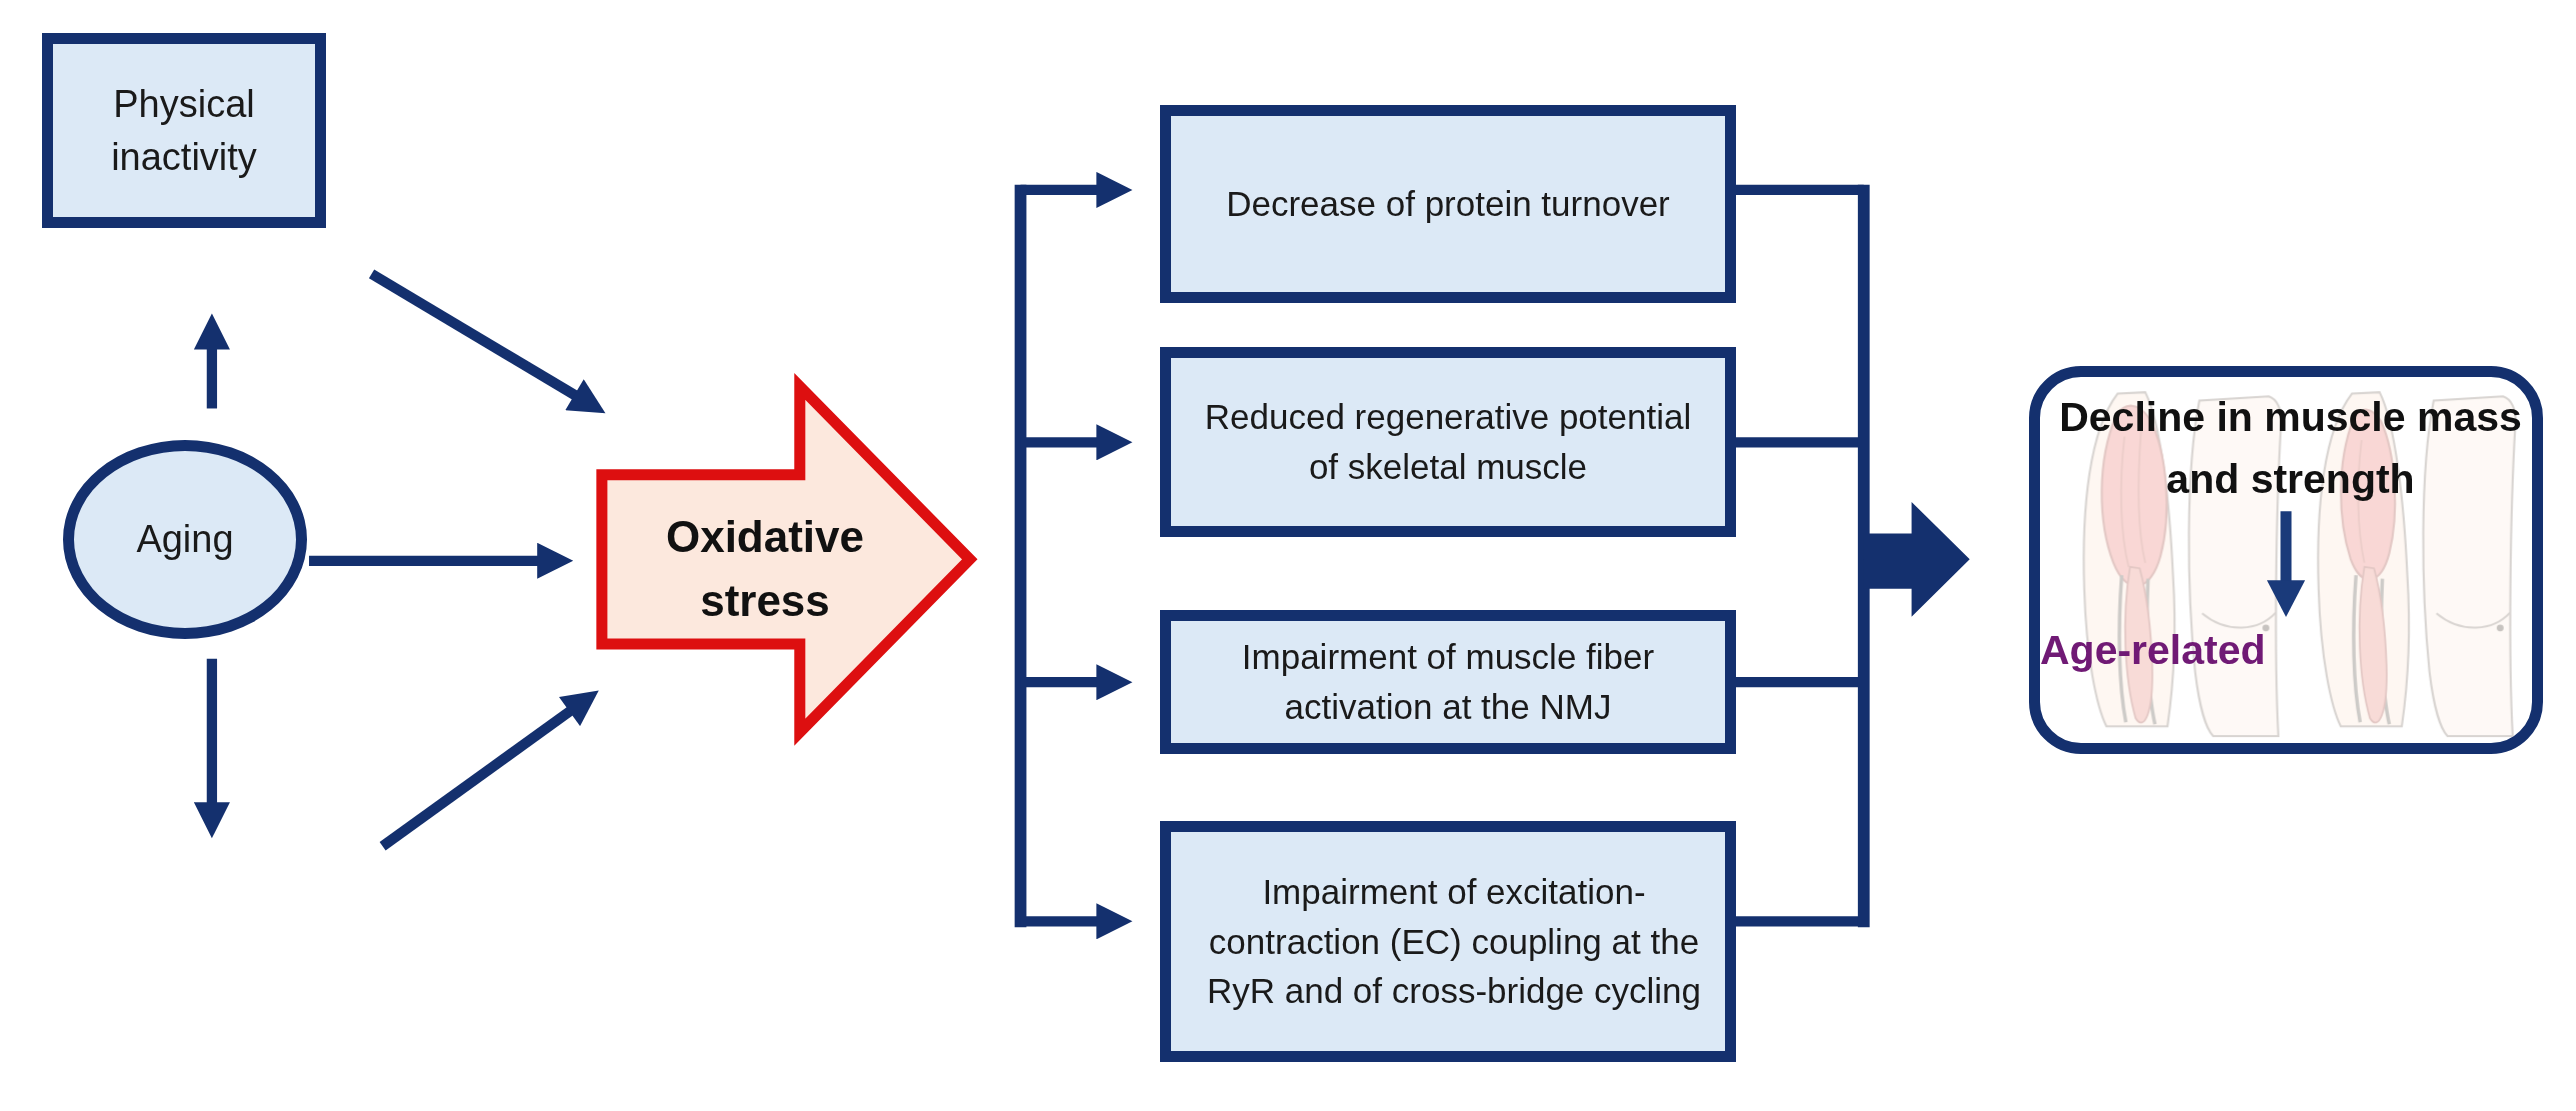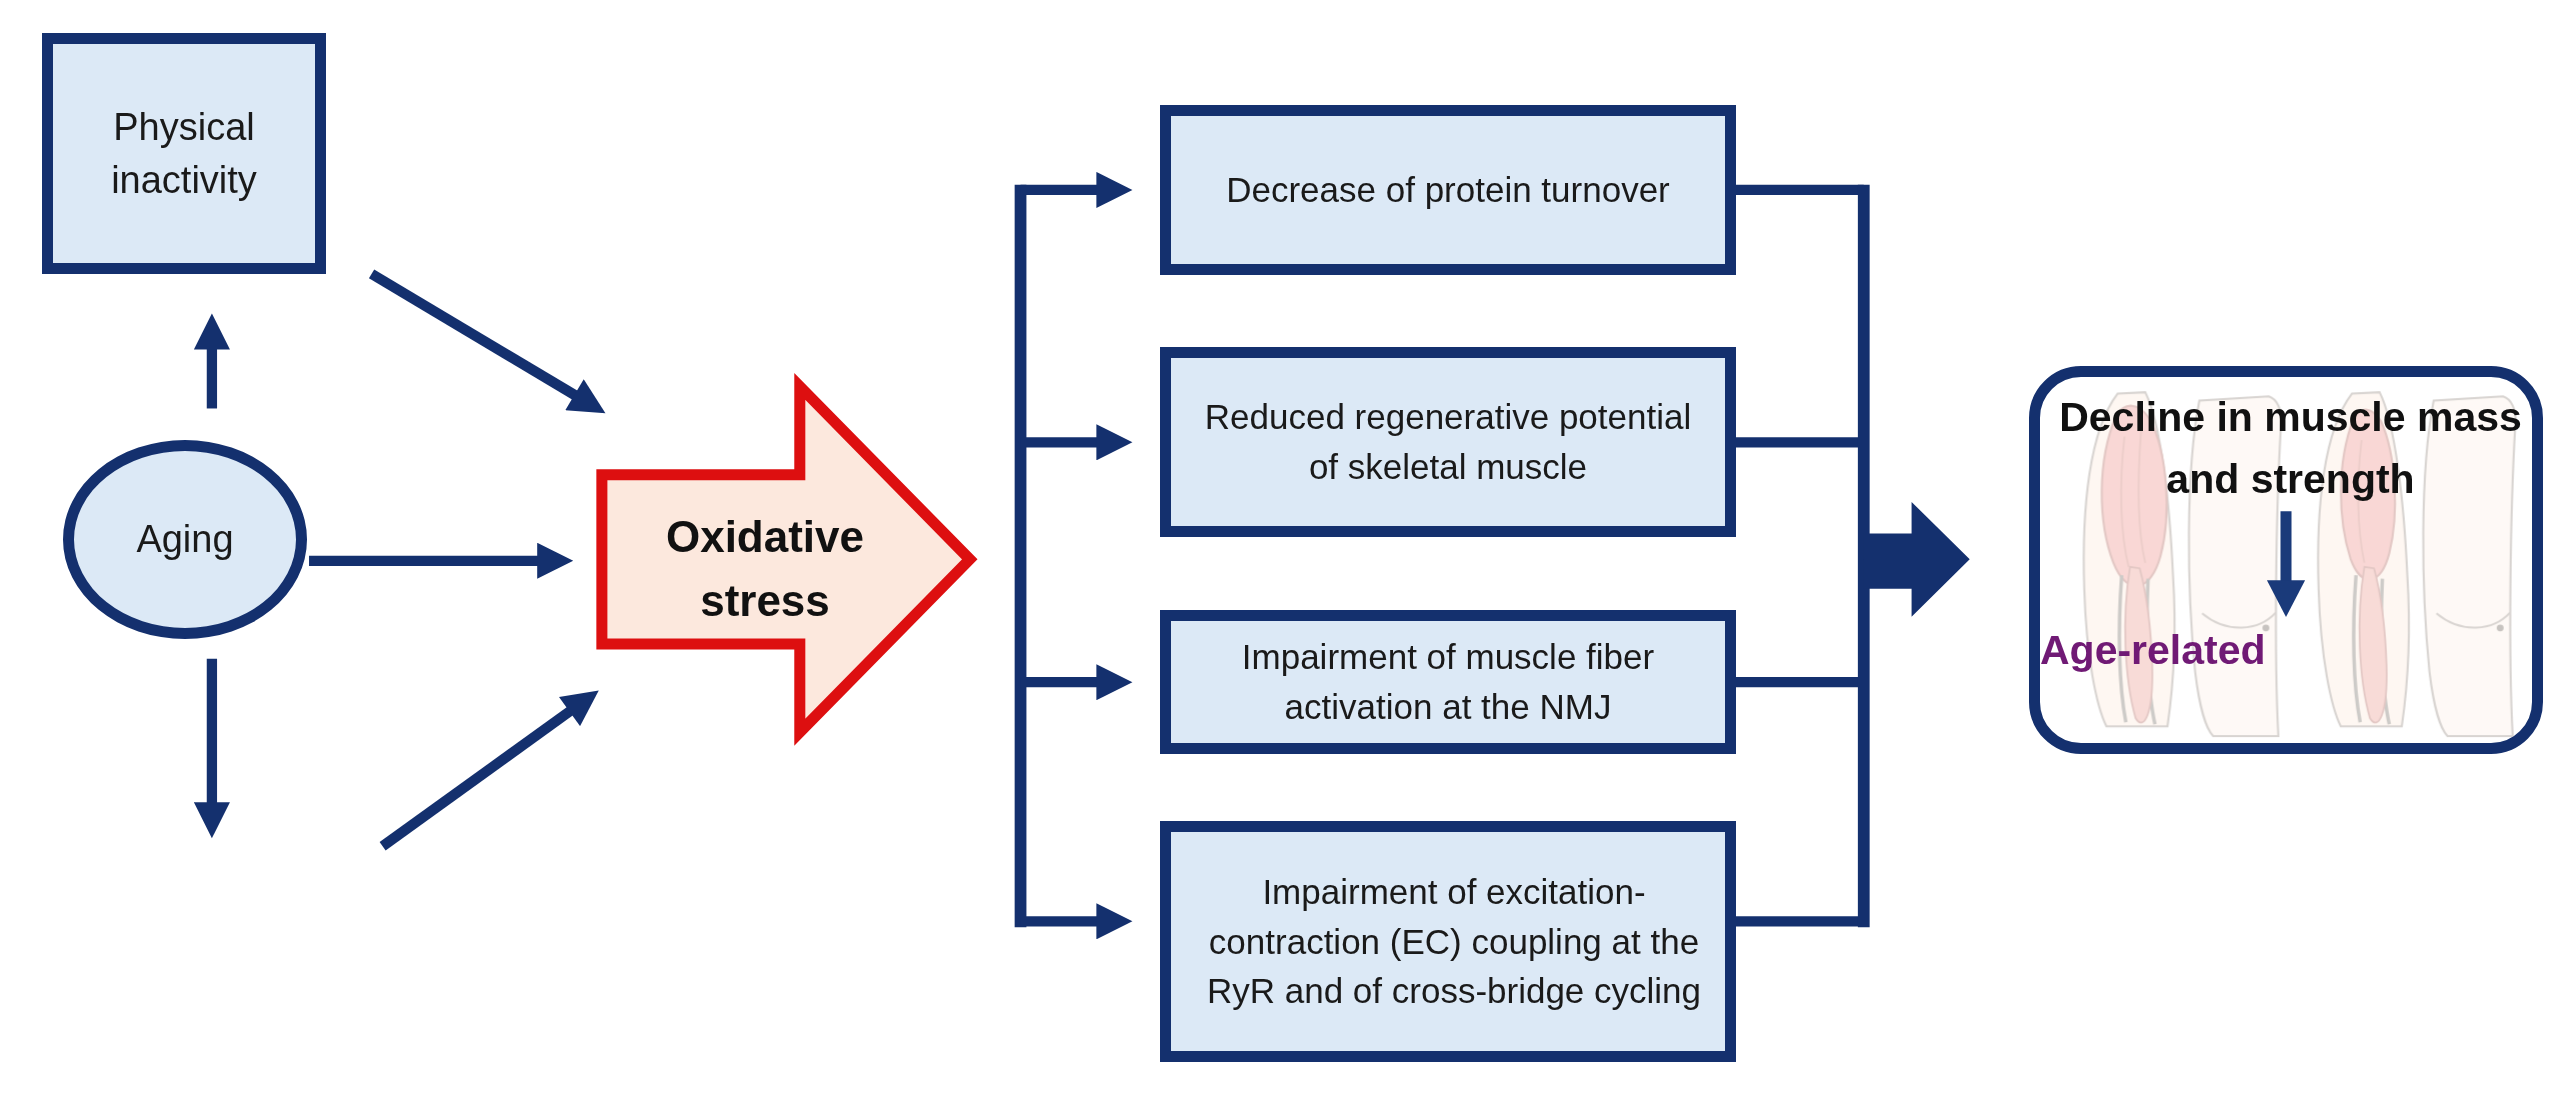--- a/index.html
+++ b/index.html
@@ -22,41 +22,41 @@
     background:var(--box-fill,#dce9f6);border:11.8px solid var(--navy,#14306e);
     display:flex;align-items:center;justify-content:center;text-align:center;
     font-size:38px;line-height:1.38;color:var(--text-black,#1a1a1a);
   }
   .node-ellipse{
     position:absolute;z-index:2;box-sizing:border-box;border-radius:50%;
     background:var(--box-fill,#dce9f6);border:11.8px solid var(--navy,#14306e);
     display:flex;align-items:center;justify-content:center;text-align:center;
     font-size:38px;color:var(--text-black,#1a1a1a);
   }
-  #node-physical{left:42px;top:33px;width:284px;height:241px;}
+  #node-physical{left:42px;top:33px;width:284px;height:195px;}
   #node-physical span{display:block;width:221px;}
   #node-aging{left:63px;top:440px;width:244px;height:199px;}
   #node-malnutrition{left:35px;top:872px;width:301px;height:210px;}
 
   
   .red-arrow-label{
     position:absolute;z-index:2;left:640px;top:497px;width:250px;height:143px;
     display:flex;align-items:center;justify-content:flex-start;text-align:center;
     font-size:44px;font-weight:bold;line-height:1.45;color:#111;
   }
 
   
   .effect-box{
     position:absolute;z-index:2;left:1160px;width:576px;box-sizing:border-box;
     background:var(--box-fill,#dce9f6);border:11.8px solid var(--navy,#14306e);
     display:flex;align-items:center;justify-content:center;text-align:center;
     font-size:35px;line-height:1.42;color:var(--text-black,#1a1a1a);
   }
   .effect-box span{display:block;max-width:515px;}
-  #effect-0{top:105px;height:170px;}
+  #effect-0{top:105px;height:198px;}
   #effect-1{top:347px;height:190px;}
   #effect-2{top:610px;height:144px;}
   #effect-3{top:821px;height:241px;padding-left:12px;}
   #effect-3 span{max-width:508px;}
 
   
   .outcome{
     position:absolute;z-index:2;left:2029px;top:366px;width:514px;height:388px;
     box-sizing:border-box;border:11px solid var(--navy,#14306e);border-radius:52px;
     background:#ffffff;overflow:hidden;

